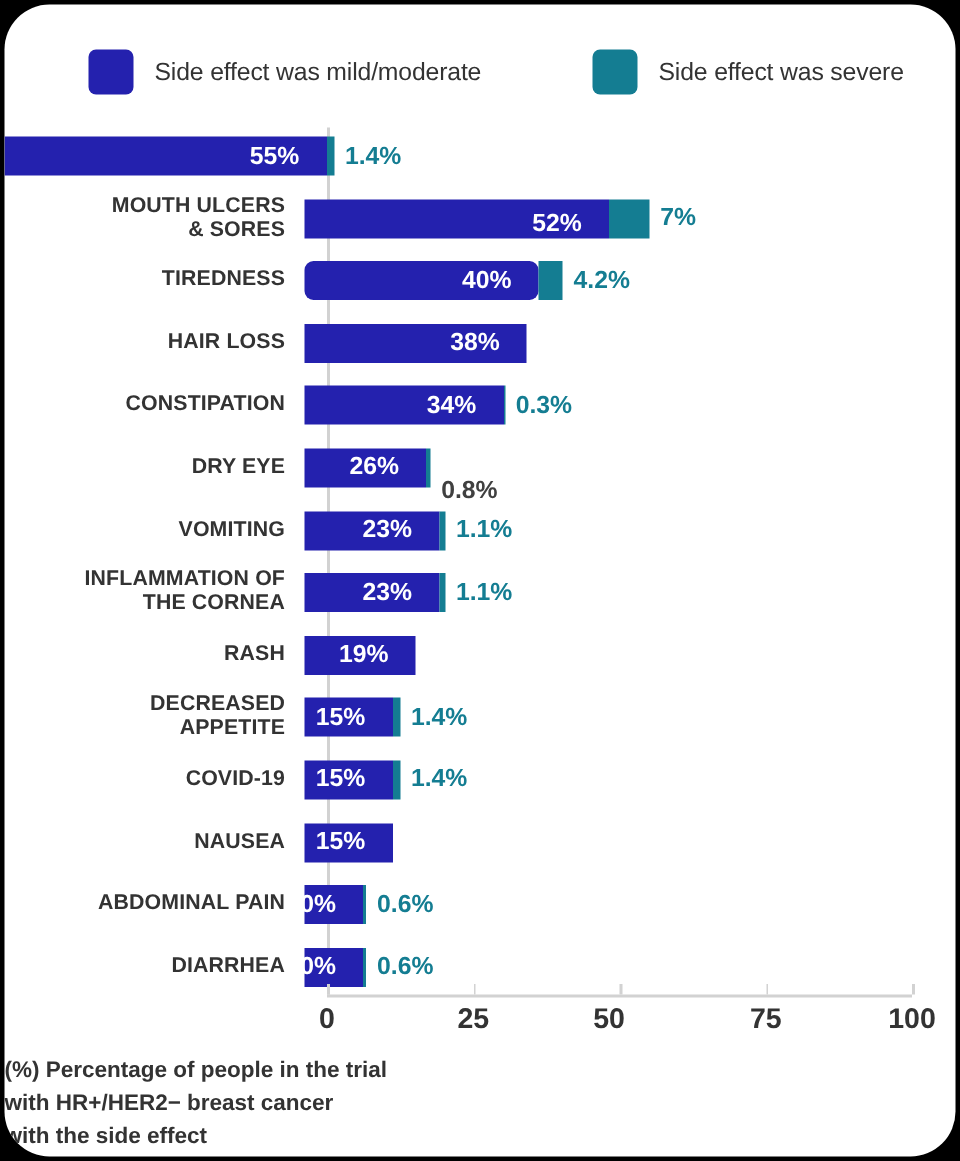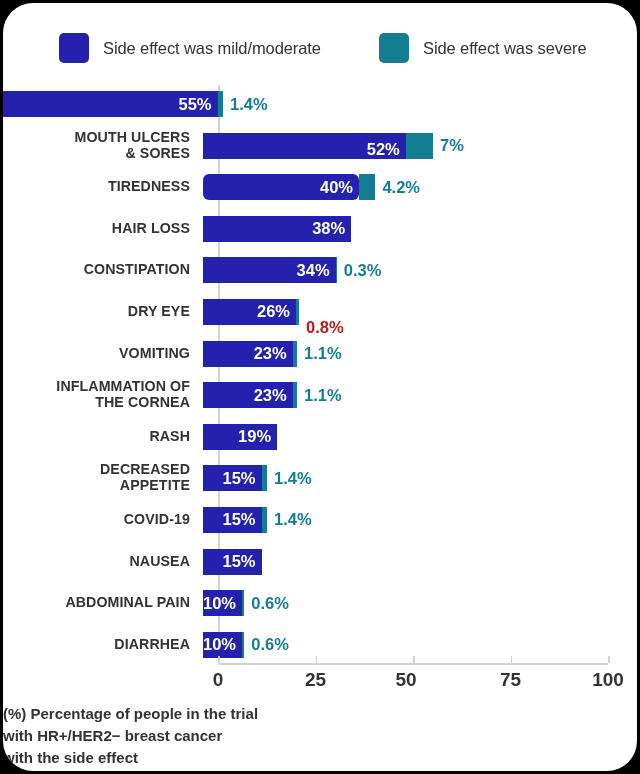--- a/index.html
+++ b/index.html
@@ -30,21 +30,21 @@
     width: 634px;
     height: 34px;
   }
   .legend-item {
     position: absolute;
     display: flex;
     align-items: center;
     height: 34px;
   }
   .legend-item.mild  { left: 56px; }
-  .legend-item.severe { left: 376px; justify-content: space-between; }
+  .legend-item.severe { left: 392px; justify-content: space-between; }
   .legend-swatch {
     width: 30px;
     height: 30px;
     border-radius: 5px;
     flex: 0 0 auto;
   }
   .legend-text {
     margin-left: 14px;
     font-size: 16.5px;
     color: #333333;
@@ -115,21 +115,21 @@
   .seg-mild {
     background: #2421ae;
     display: flex;
     align-items: center;
     justify-content: flex-end;
   }
   .seg-mild .val {
     color: #ffffff;
     font-size: 16.5px;
     font-weight: bold;
-    padding-right: 6px;
+    padding-right: 18px;
     white-space: nowrap;
   }
   .seg-severe {
     background: #147d92;
   }
 
   .severe-label {
     margin-left: 7px;
     color: #147d92;
     font-size: 16.5px;
@@ -251,26 +251,26 @@
               </div>
               <div class="seg-severe" style="width: 1.2px; background: rgb(20, 125, 146);"></div>
             </div>
             <span class="severe-label" style="color: rgb(20, 125, 146);">0.3%</span>
           </div>
         </div>
         <div class="row">
           <div class="row-label">DRY EYE</div>
           <div class="bar-area">
             <div class="bar-wrap">
-              <div class="seg-mild" style="width: 93px; background: rgb(36, 33, 174);">
+              <div class="seg-mild" style="width: 81px; background: rgb(36, 33, 174);">
                 <span class="val">26%</span>
               </div>
               <div class="seg-severe" style="width: 3.12px; background: rgb(20, 125, 146);"></div>
             </div>
-            <span class="severe-label" style="color: #b91c1c; margin-top: 32px;">0.8%</span>
+            <span class="severe-label" style="color: #404040; margin-top: 32px;">0.8%</span>
           </div>
         </div>
         <div class="row">
           <div class="row-label">VOMITING</div>
           <div class="bar-area">
             <div class="bar-wrap">
               <div class="seg-mild" style="width: 89.7px; background: rgb(36, 33, 174);">
                 <span class="val">23%</span>
               </div>
               <div class="seg-severe" style="width: 4.29px; background: rgb(20, 125, 146);"></div>

